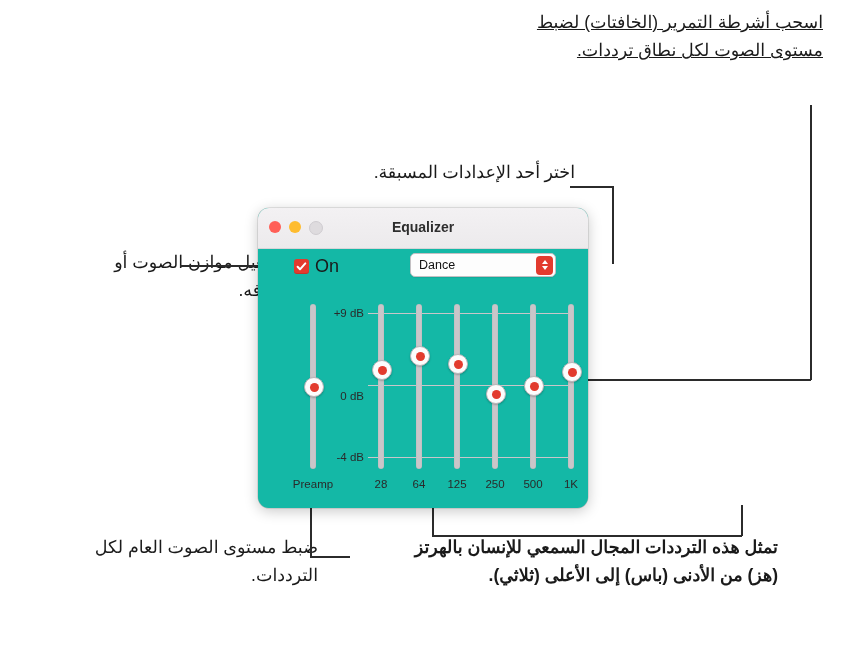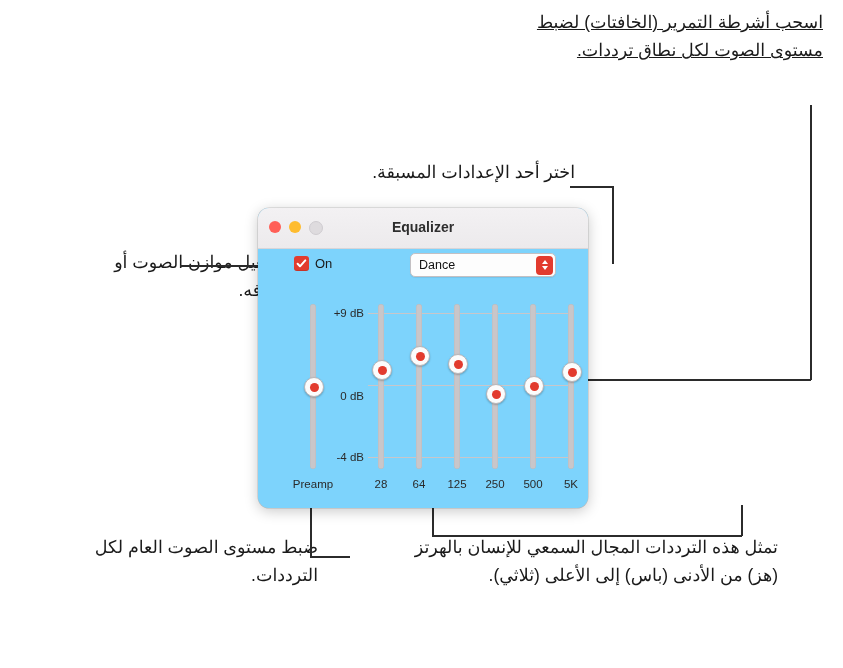--- a/index.html
+++ b/index.html
@@ -30,56 +30,58 @@
     right: 20px;
     width: 330px;
     text-align: right;
     text-decoration: underline;
   }
   #annot-preset {
     top: 158px;
     right: 268px;
     width: 300px;
     text-align: right;
+    font-family: Liberation Serif, serif;
   }
   #annot-onoff {
     top: 248px;
     right: 558px;
     width: 215px;
     text-align: right;
   }
   #annot-preamp {
     top: 533px;
     right: 525px;
     width: 265px;
     text-align: right;
   }
   #annot-freq {
     top: 533px;
     right: 65px;
     width: 395px;
     text-align: right;
+    font-weight: bold;
   }
 
   
   .leader {
     position: absolute;
     background: #2b2b2b;
   }
   .leader.h { height: 1.5px; }
   .leader.v { width: 1.5px; }
 
   
   #window {
     position: absolute;
     left: 258px;
     top: 208px;
     width: 330px;
     height: 300px;
-    background: #7dd3fc;
+    background: #14b8a6;
     border-radius: 11px;
     box-shadow: 0 3px 14px rgba(0,0,0,0.22), 0 0 0 0.5px rgba(0,0,0,0.18);
     overflow: hidden;
     direction: ltr;
   }
   #titlebar {
     height: 40px;
     position: relative;
     background: linear-gradient(to bottom, #f3f1f3, #eceaec);
     border-bottom: 0.5px solid #d8d5d8;
@@ -128,21 +130,21 @@
   .checkbox {
     width: 15px;
     height: 15px;
     border-radius: 3px;
     background: #e23b2e;
     position: relative;
     box-shadow: inset 0 -1px 0 rgba(0,0,0,0.12);
   }
   .checkbox svg { position: absolute; left: 1px; top: 1px; }
   #on-label {
-    font-size: 13px;
+    font-size: 18px;
     color: #1a1a1a;
   }
   #preset-popup {
     position: absolute;
     left: 152px;
     top: 5px;
     width: 144px;
     height: 22px;
     background: #fdfdfd;
     border: 0.5px solid #c3c0c3;
@@ -354,16 +356,16 @@
     <div class="slider" style="left:268px;">
       <div class="track"></div>
       <div class="knob" style="top:72px;"></div>
     </div>
     <div class="band-label" style="left:258px;">500</div>
 
     <div class="slider" style="left:306px;">
       <div class="track"></div>
       <div class="knob" style="top:58px;"></div>
     </div>
-    <div class="band-label" style="left:296px;">5K</div>
+    <div class="band-label" style="left:296px;">1K</div>
 
   </div>
 </div>
 
 </body></html>

